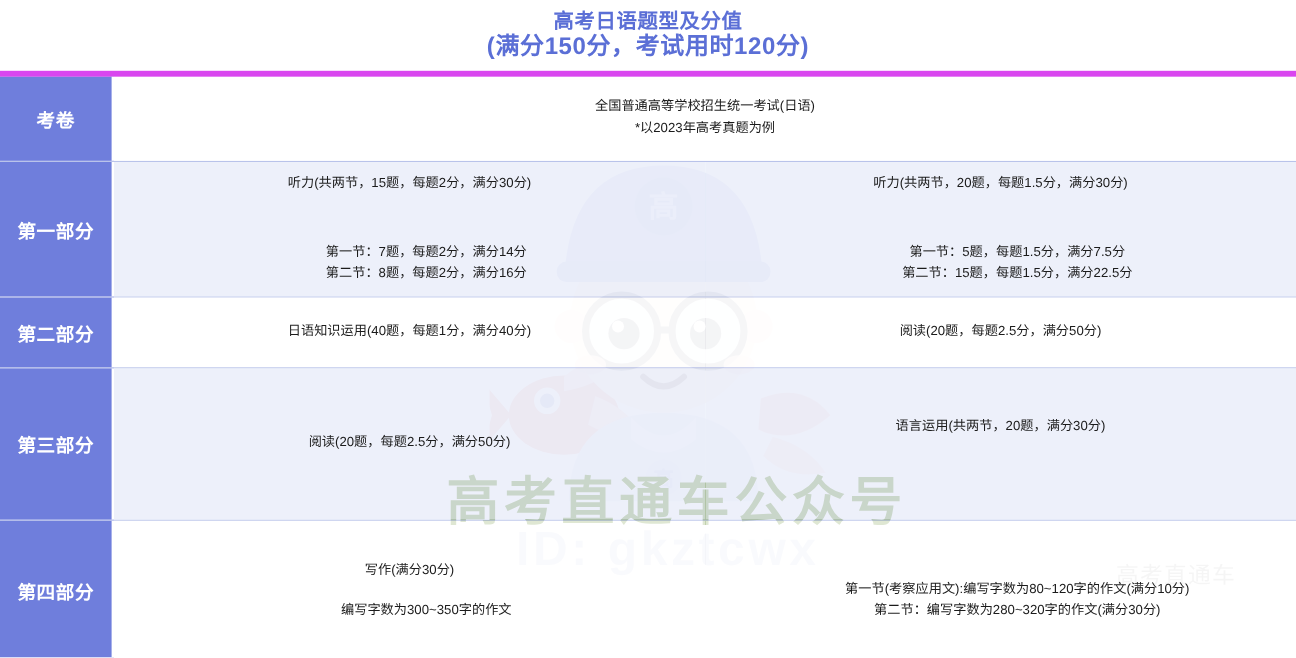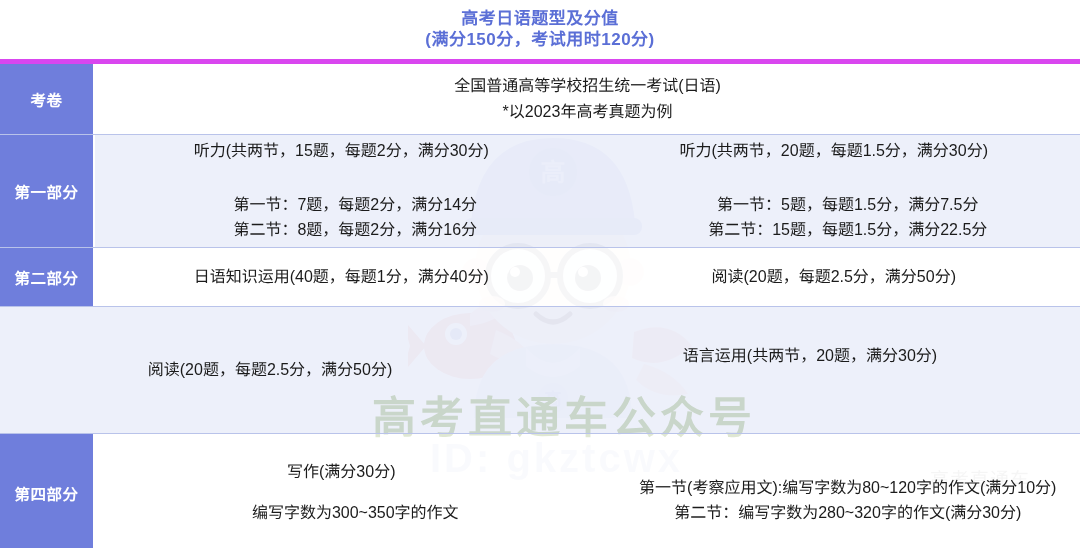--- a/index.html
+++ b/index.html
@@ -96,21 +96,21 @@
     line-height: 1.18;
   }
   .title-main,
   .title-sub {
     color: #5b6fd6;
     font-weight: 700;
     font-size: 17px;
     letter-spacing: 0.5px;
     white-space: nowrap;
   }
-  .title-sub { font-size: 17px; }
+  .title-sub { font-size: 20px; }
 
   
   .tbl {
     flex: 1 1 auto;
     display: flex;
     flex-direction: column;
     border-top: 5px solid #d946ef;
   }
 
   .row {
@@ -136,21 +136,21 @@
   }
 
   .cell {
     flex: 1 1 0;
     display: flex;
     flex-direction: column;
     align-items: center;
     justify-content: center;
     padding: 4px 8px;
     color: #1b1b1b;
-    font-size: 16px;
+    font-size: 11px;
     line-height: 1.55;
     background: transparent;
     text-align: center;
   }
   .cell.left-cell  { border-right: 0; }
 
   .cell .ln { white-space: nowrap; }
   .cell .gap { height: 16px; }
 
   
@@ -275,20 +275,21 @@
         <div class="row-head">第二部分</div>
         <div class="cell left-cell">
           <div class="ln">日语知识运用(40题，每题1分，满分40分)</div>
         </div>
         <div class="cell right-cell">
           <div class="ln">阅读(20题，每题2.5分，满分50分)</div>
         </div>
       </div>
 
       <div class="row row-part3 tint-lav">
+        <div class="row-head">第三部分</div>
         <div class="cell left-cell">
           <div class="ln">阅读(20题，每题2.5分，满分50分)</div>
         </div>
         <div class="cell right-cell">
           <div class="ln">语言运用(共两节，20题，满分30分)</div>
           <div class="gap"></div>
         </div>
       </div>
 
       <div class="row row-part4 tint-white">

